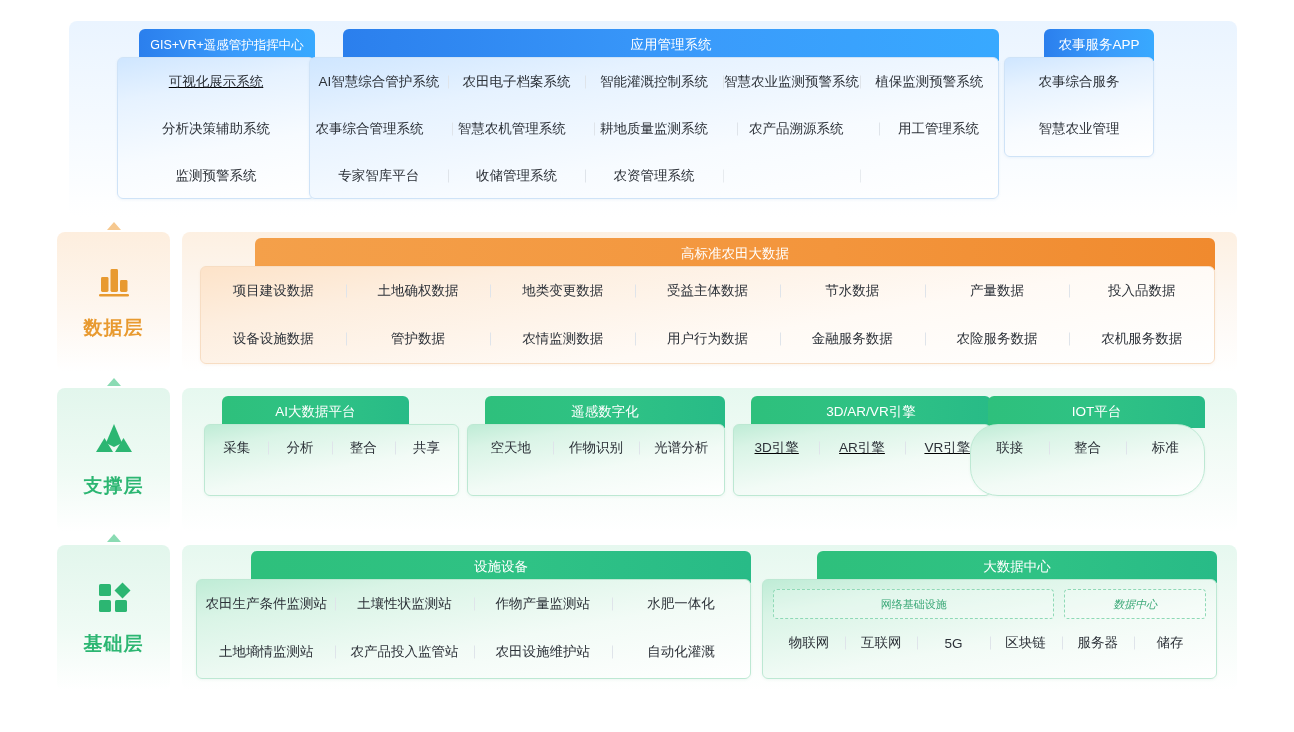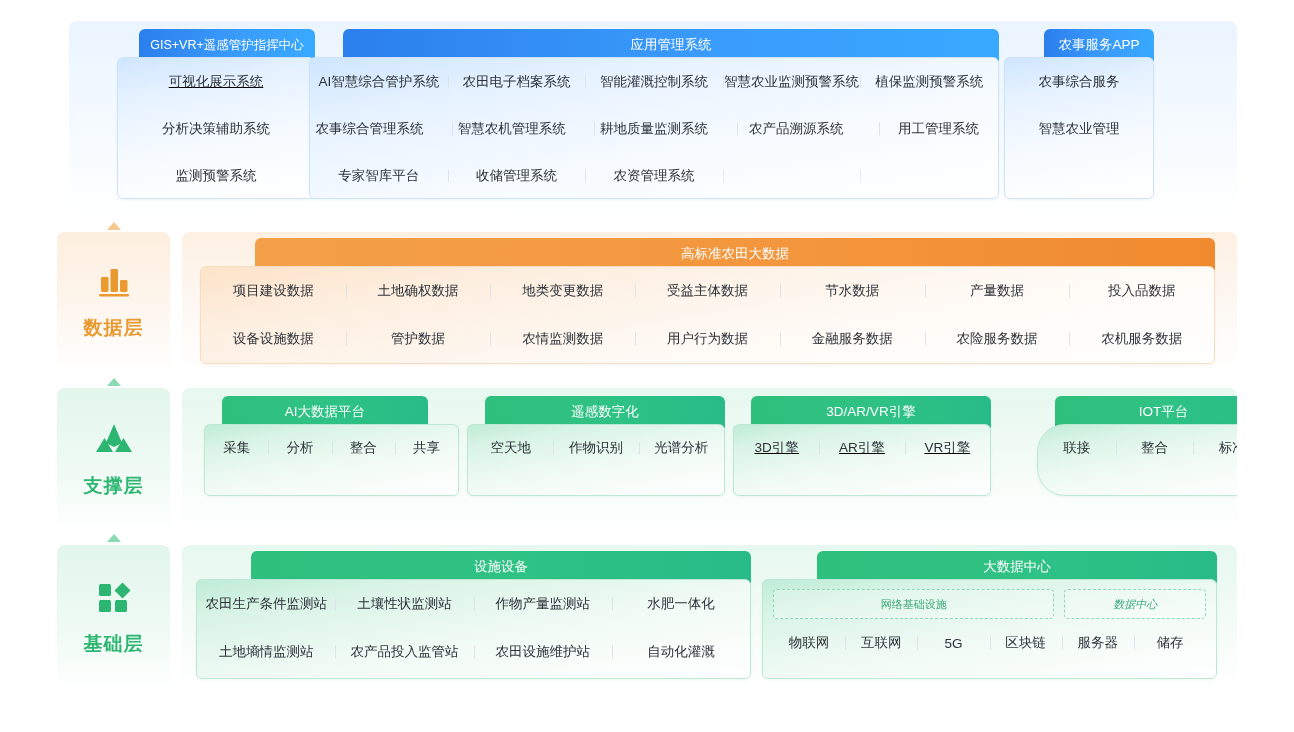--- a/index.html
+++ b/index.html
@@ -213,21 +213,21 @@
             <div class="cell">收储管理系统</div>
             <div class="cell">农资管理系统</div>
             <div class="cell empty"></div>
             <div class="cell empty"></div>
           </div>
         </div>
       </div>
 
       <div class="card" style="left:935px; top:8px; width:150px;">
         <div class="card-head blue-head" style="width:110px; margin-left:40px; border-radius:6px 6px 0 0;">农事服务APP</div>
-        <div class="card-body blue-body" style="margin-top:-4px; height:142px;">
+        <div class="card-body blue-body" style="margin-top:-4px; height:100px;">
           <div class="item-row" style="height:47px;">
             <div class="cell">农事综合服务</div>
           </div>
           <div class="item-row" style="height:47px;">
             <div class="cell">智慧农业管理</div>
           </div>
           <div class="item-row" style="height:47px;">
             <div class="cell"></div>
           </div>
         </div>
@@ -288,21 +288,21 @@
           <path d="M10.5 16 L19 30 L2 30 Z" fill="#2cb672"></path>
           <path d="M29.5 16 L38 30 L21 30 Z" fill="#2cb672"></path>
         </svg>
       </span>
       <span class="badge-label">支撑层</span>
     </div>
 
     <div class="layer-body">
 
       <div class="card" style="left:22px; top:8px; width:255px;">
-        <div class="card-head green-head" style="width:206px; margin-left:18px;">AI大数据平台</div>
+        <div class="card-head green-head" style="width:187px; margin-left:18px;">AI大数据平台</div>
         <div class="card-body green-body" style="margin-top:-4px; height:72px;">
           <div class="item-row" style="height:46px;">
             <div class="cell">采集</div>
             <div class="cell">分析</div>
             <div class="cell">整合</div>
             <div class="cell">共享</div>
           </div>
         </div>
       </div>
 
@@ -321,21 +321,21 @@
         <div class="card-head green-head" style="width:240px; margin-left:18px;">3D/AR/VR引擎</div>
         <div class="card-body green-body" style="margin-top:-4px; height:72px;text-decoration:underline;">
           <div class="item-row" style="height:46px;">
             <div class="cell">3D引擎</div>
             <div class="cell">AR引擎</div>
             <div class="cell">VR引擎</div>
           </div>
         </div>
       </div>
 
-      <div class="card" style="left:855px; top:8px; width:235px;">
+      <div class="card" style="left:788px; top:8px; width:235px;">
         <div class="card-head green-head" style="width:217px; margin-left:18px;">IOT平台</div>
         <div class="card-body green-body" style="margin-top:-4px; height:72px;border-radius:28px;">
           <div class="item-row" style="height:46px;">
             <div class="cell">联接</div>
             <div class="cell">整合</div>
             <div class="cell">标准</div>
           </div>
         </div>
       </div>
 

